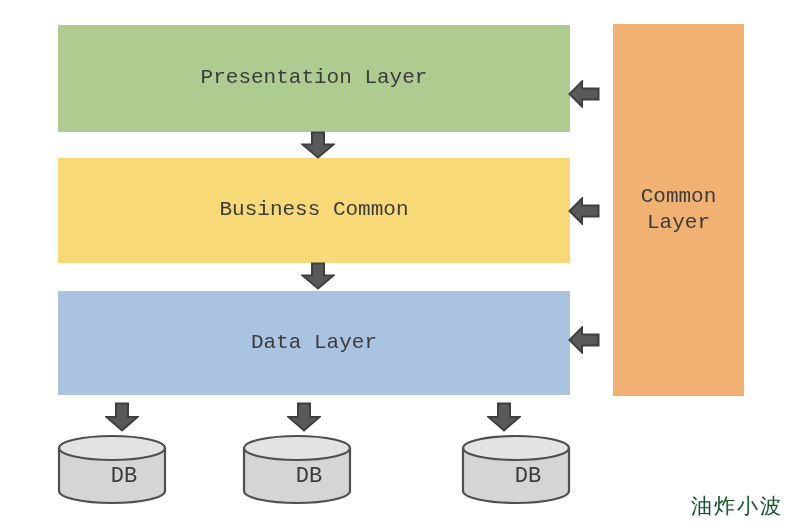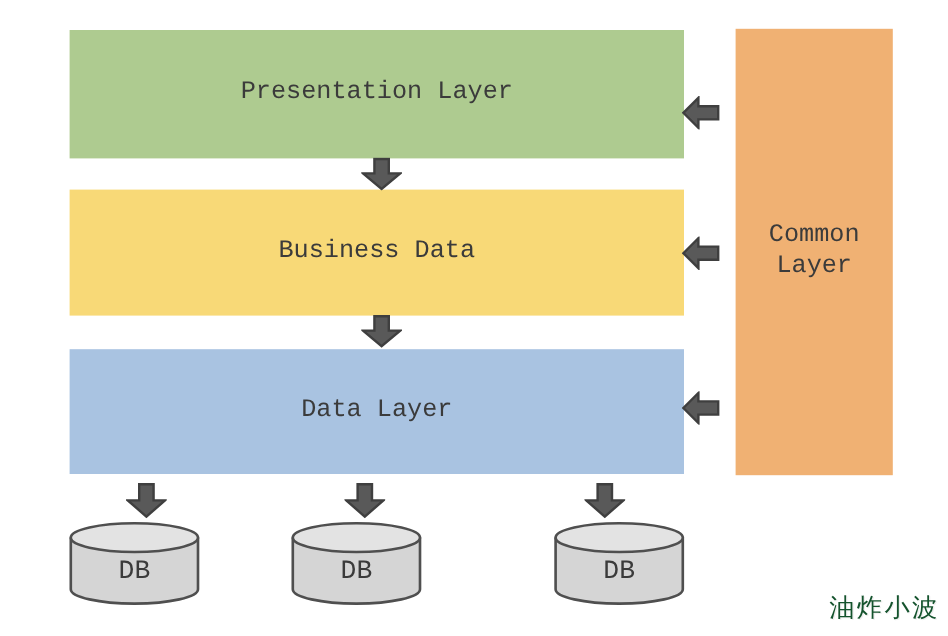--- a/index.html
+++ b/index.html
@@ -56,21 +56,21 @@
 
   .db-group { position: absolute; width: 110px; height: 72px; }
   .db-1 { left: 57px;  top: 434px; }
   .db-2 { left: 242px; top: 434px; }
   .db-3 { left: 461px; top: 434px; }
   .db-group svg { position: absolute; left: 0; top: 0; display: block; }
   .db-body { fill: #d5d5d5; stroke: #4f4f4f; stroke-width: 2.2; }
   .db-top  { fill: #e3e3e3; stroke: #4f4f4f; stroke-width: 2.2; }
   .db-label {
     position: absolute;
-    left: 0; top, right: 0;
+    left: 12px; top, right: 0;
     top: 16px;
     width: 100%;
     height: 52px;
     display: flex;
     align-items: center;
     justify-content: center;
     font-size: 22px;
     color: #3b3b3b;
   }
 
@@ -87,21 +87,21 @@
 </head>
 <body>
 
 <div class="stage">
 
   <div class="layer-box box-presentation" style="background-color: rgb(174, 203, 144);">
     <span class="layer-label">Presentation Layer</span>
   </div>
 
   <div class="layer-box box-business" style="background-color: rgb(248, 217, 119);">
-    <span class="layer-label">Business Data</span>
+    <span class="layer-label">Business Common</span>
   </div>
 
   <div class="layer-box box-data" style="background-color: rgb(169, 195, 225);">
     <span class="layer-label">Data Layer</span>
   </div>
 
   <div class="layer-box box-common" style="background-color: rgb(240, 177, 115); margin-left: 15px;">
     <span class="layer-label">Common Layer</span>
   </div>
 

